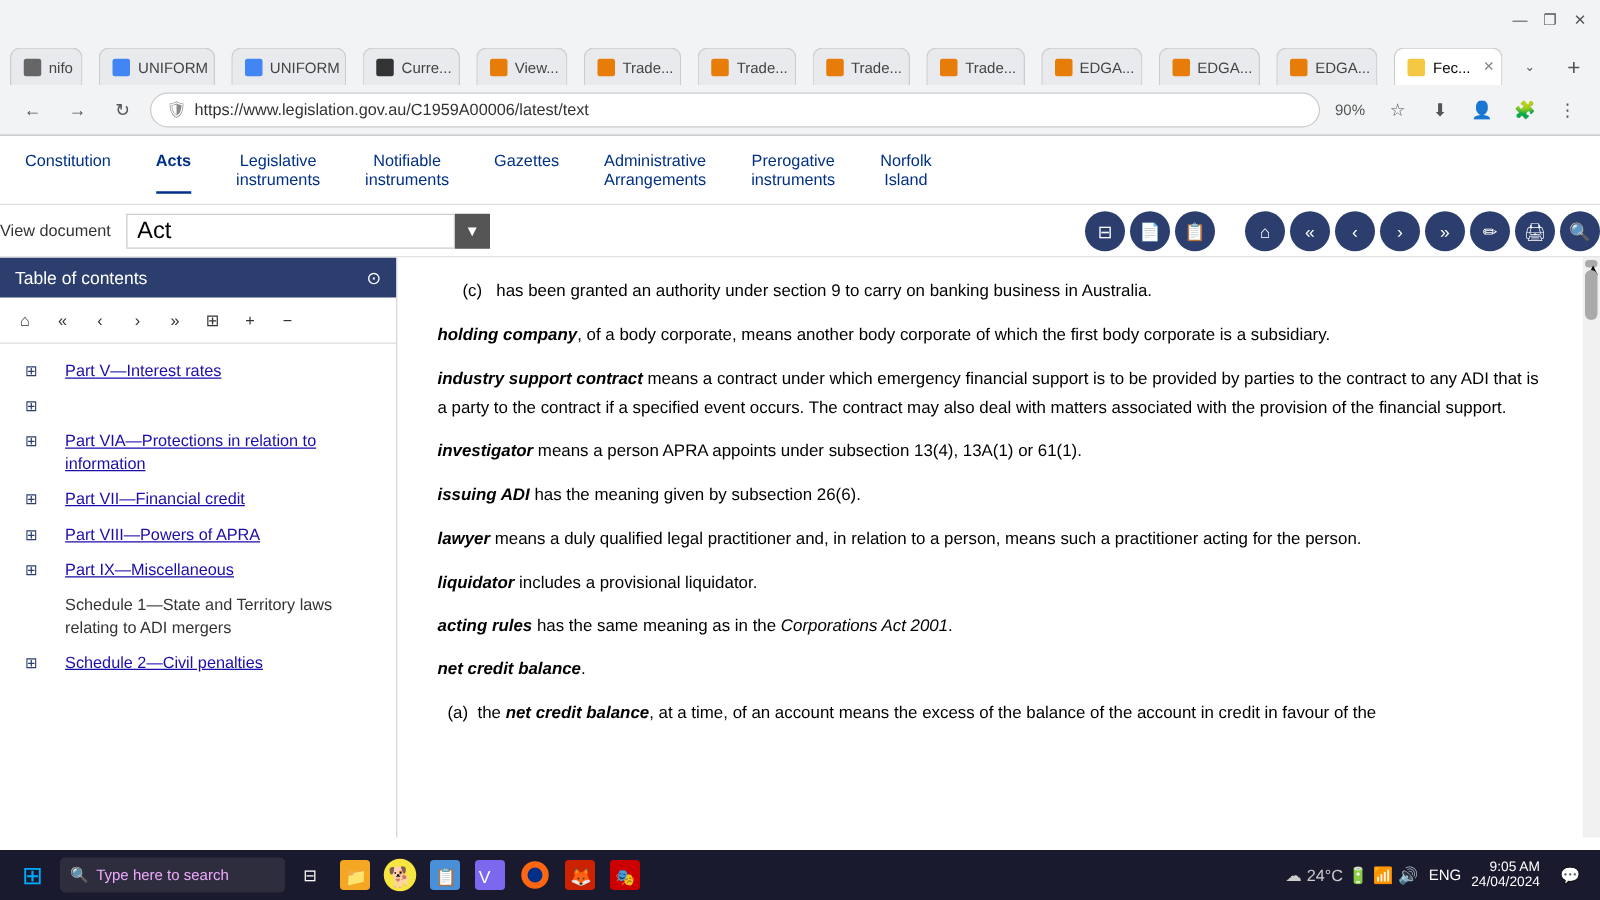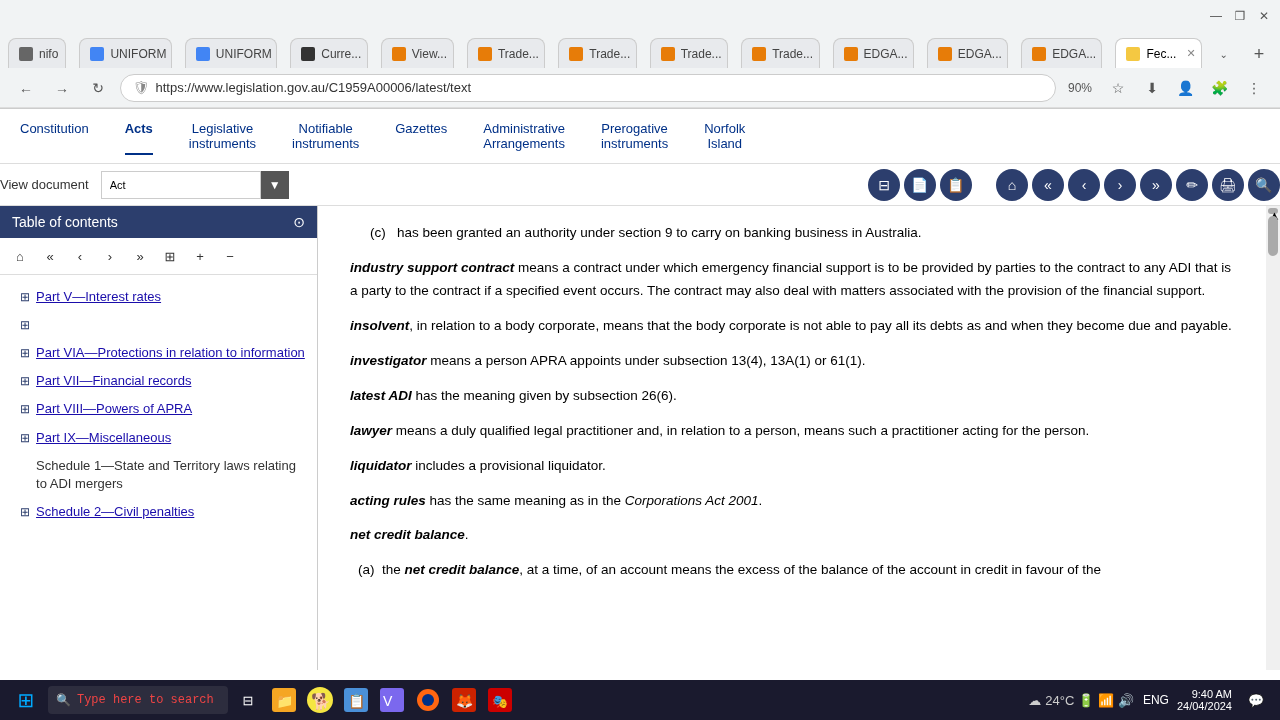--- a/index.html
+++ b/index.html
@@ -32,50 +32,50 @@
     .site-nav-item { color: #003087; font-size: 13px; text-decoration: none; cursor: pointer; text-align: center; padding: 4px 0; }
     .site-nav-item.active { border-bottom: 2px solid #003087; font-weight: bold; }
 
     
     .main-area { display: flex; height: calc(720px - 32px - 36px - 40px - 66px - 38px); }
 
     
     .doc-toolbar { background: #fff; border-bottom: 1px solid #ddd; padding: 4px 0; display: flex; align-items: center; gap: 8px; height: 42px; }
     .view-doc-label { font-size: 13px; color: #333; margin-right: 4px; }
     .doc-select { display: flex; align-items: center; }
-    .doc-select-input { border: 1px solid #ccc; padding: 4px 8px; font-size: 11px; height: 28px; min-width: 100px; }
+    .doc-select-input { border: 1px solid #ccc; padding: 4px 8px; font-size: 19px; height: 28px; min-width: 100px; }
     .doc-select-btn { background: #555; color: #fff; border: none; height: 28px; width: 28px; cursor: pointer; font-size: 12px; display: flex; align-items: center; justify-content: center; }
     .spacer { flex: 1; }
     .toolbar-btn-group { display: flex; gap: 4px; align-items: center; }
     .toolbar-sep { width: 8px; }
     .tb-btn { width: 32px; height: 32px; background: #2c3e6d; border-radius: 50%; display: flex; align-items: center; justify-content: center; cursor: pointer; color: #fff; font-size: 14px; border: none; }
 
     
     .sidebar { width: 318px; flex-shrink: 0; display: flex; flex-direction: column; border-right: 1px solid #ccc; height: 100%; overflow: hidden; }
     .toc-header { background: #2c3e6d; color: #fff; padding: 8px 12px; font-size: 14px; display: flex; align-items: center; justify-content: space-between; }
     .toc-nav { display: flex; align-items: center; gap: 6px; padding: 6px 8px; border-bottom: 1px solid #ddd; }
     .toc-nav-btn { width: 24px; height: 24px; border: none; background: transparent; cursor: pointer; color: #333; font-size: 13px; display: flex; align-items: center; justify-content: center; }
     .toc-content { flex: 1; overflow-y: auto; padding: 4px 0; }
     .toc-item { padding: 5px 12px 5px 20px; cursor: pointer; color: #333; font-size: 13px; display: flex; align-items: flex-start; gap: 6px; line-height: 1.4; }
     .toc-expand { color: #2c3e6d; font-size: 12px; margin-top: 1px; flex-shrink: 0; }
-    .toc-item-text { color: #1a0dab; text-decoration: underline; }
+    .toc-item-text { color: #1a0dab; text-decoration: underline; margin-left: 16px; }
     .toc-item.plain .toc-item-text { color: #333; text-decoration: none; }
 
     
     .content-area { flex: 1; overflow-y: auto; padding: 16px 32px; background: #fff; position: relative; }
 
     .content-para { font-size: 13.5px; line-height: 1.7; color: #000; margin-bottom: 12px; }
     .content-bold { font-weight: bold; font-style: italic; }
     .content-italic { font-style: italic; }
 
     
     .taskbar { position: fixed; bottom: 0; left: 0; width: 1280px; height: 40px; background: #1a1a2e; display: flex; align-items: center; padding: 0 8px; gap: 4px; z-index: 100; }
     .taskbar-start { width: 36px; height: 36px; display: flex; align-items: center; justify-content: center; cursor: pointer; }
     .taskbar-search { display: flex; align-items: center; background: #2d2d3e; border-radius: 4px; padding: 0 8px; height: 28px; gap: 6px; min-width: 180px; }
-    .taskbar-search-text { color: #ef4444; font-size: 12px; font-family: Liberation Mono, monospace; }
+    .taskbar-search-text { color: #f0abfc; font-size: 12px; }
     .taskbar-icon { width: 32px; height: 32px; display: flex; align-items: center; justify-content: center; cursor: pointer; border-radius: 4px; }
     .taskbar-right { margin-left: auto; display: flex; align-items: center; gap: 8px; }
     .taskbar-time { color: #fff; font-size: 11px; text-align: right; }
     .taskbar-sys-icons { display: flex; gap: 4px; align-items: center; }
     .sys-icon { color: #ccc; font-size: 13px; cursor: pointer; }
 
     .win-logo { color: #00aaff; font-size: 20px; }
     .search-icon-sm { color: #aaa; font-size: 12px; }
 
     
@@ -236,21 +236,21 @@
       </div>
       <div class="toc-item">
         <span class="toc-expand">⊞</span>
       </div>
       <div class="toc-item">
         <span class="toc-expand">⊞</span>
         <span class="toc-item-text">Part VIA—Protections in relation to information</span>
       </div>
       <div class="toc-item">
         <span class="toc-expand">⊞</span>
-        <span class="toc-item-text">Part VII—Financial records</span>
+        <span class="toc-item-text">Part VII—Financial credit</span>
       </div>
       <div class="toc-item">
         <span class="toc-expand">⊞</span>
         <span class="toc-item-text">Part VIII—Powers of APRA</span>
       </div>
       <div class="toc-item">
         <span class="toc-expand">⊞</span>
         <span class="toc-item-text">Part IX—Miscellaneous</span>
       </div>
       <div class="toc-item plain">
@@ -267,35 +267,35 @@
   <div style="flex:1; display:flex; position:relative;">
     <div class="content-area" style="flex:1;">
 
       <p class="content-para">
         <span style="margin-left:20px;">
           <span>(c) &nbsp;</span>
           <span>has been granted an authority under section 9 to carry on banking business in Australia.</span>
         </span>
       </p>
 
+      <p class="content-para">
+        <span class="content-bold">holding company</span><span>, of a body corporate, means another body corporate of which the first body corporate is a subsidiary.</span>
+      </p>
 
       <p class="content-para">
         <span class="content-bold">industry support contract</span><span> means a contract under which emergency financial support is to be provided by parties to the contract to any ADI that is a party to the contract if a specified event occurs. The contract may also deal with matters associated with the provision of the financial support.</span>
       </p>
 
-      <p class="content-para">
-        <span class="content-bold">insolvent</span><span>, in relation to a body corporate, means that the body corporate is not able to pay all its debts as and when they become due and payable.</span>
-      </p>
 
       <p class="content-para">
         <span class="content-bold">investigator</span><span> means a person APRA appoints under subsection 13(4), 13A(1) or 61(1).</span>
       </p>
 
       <p class="content-para">
-        <span class="content-bold">latest ADI</span><span> has the meaning given by subsection 26(6).</span>
+        <span class="content-bold">issuing ADI</span><span> has the meaning given by subsection 26(6).</span>
       </p>
 
       <p class="content-para">
         <span class="content-bold">lawyer</span><span> means a duly qualified legal practitioner and, in relation to a person, means such a practitioner acting for the person.</span>
       </p>
 
       <p class="content-para">
         <span class="content-bold">liquidator</span><span> includes a provisional liquidator.</span>
       </p>
 
@@ -377,18 +377,18 @@
   <div class="taskbar-right">
     <div class="taskbar-sys-icons">
       <span class="sys-icon">☁</span>
       <span class="sys-icon">24°C</span>
       <span class="sys-icon">🔋</span>
       <span class="sys-icon">📶</span>
       <span class="sys-icon">🔊</span>
     </div>
     <span class="sys-icon" style="color:#fff; font-size:12px;">ENG</span>
     <div class="taskbar-time">
-      <div>9:40 AM</div>
+      <div>9:05 AM</div>
       <div>24/04/2024</div>
     </div>
     <div class="taskbar-icon" style="color:#fff;">💬</div>
   </div>
 </div>
 
 </body></html>

